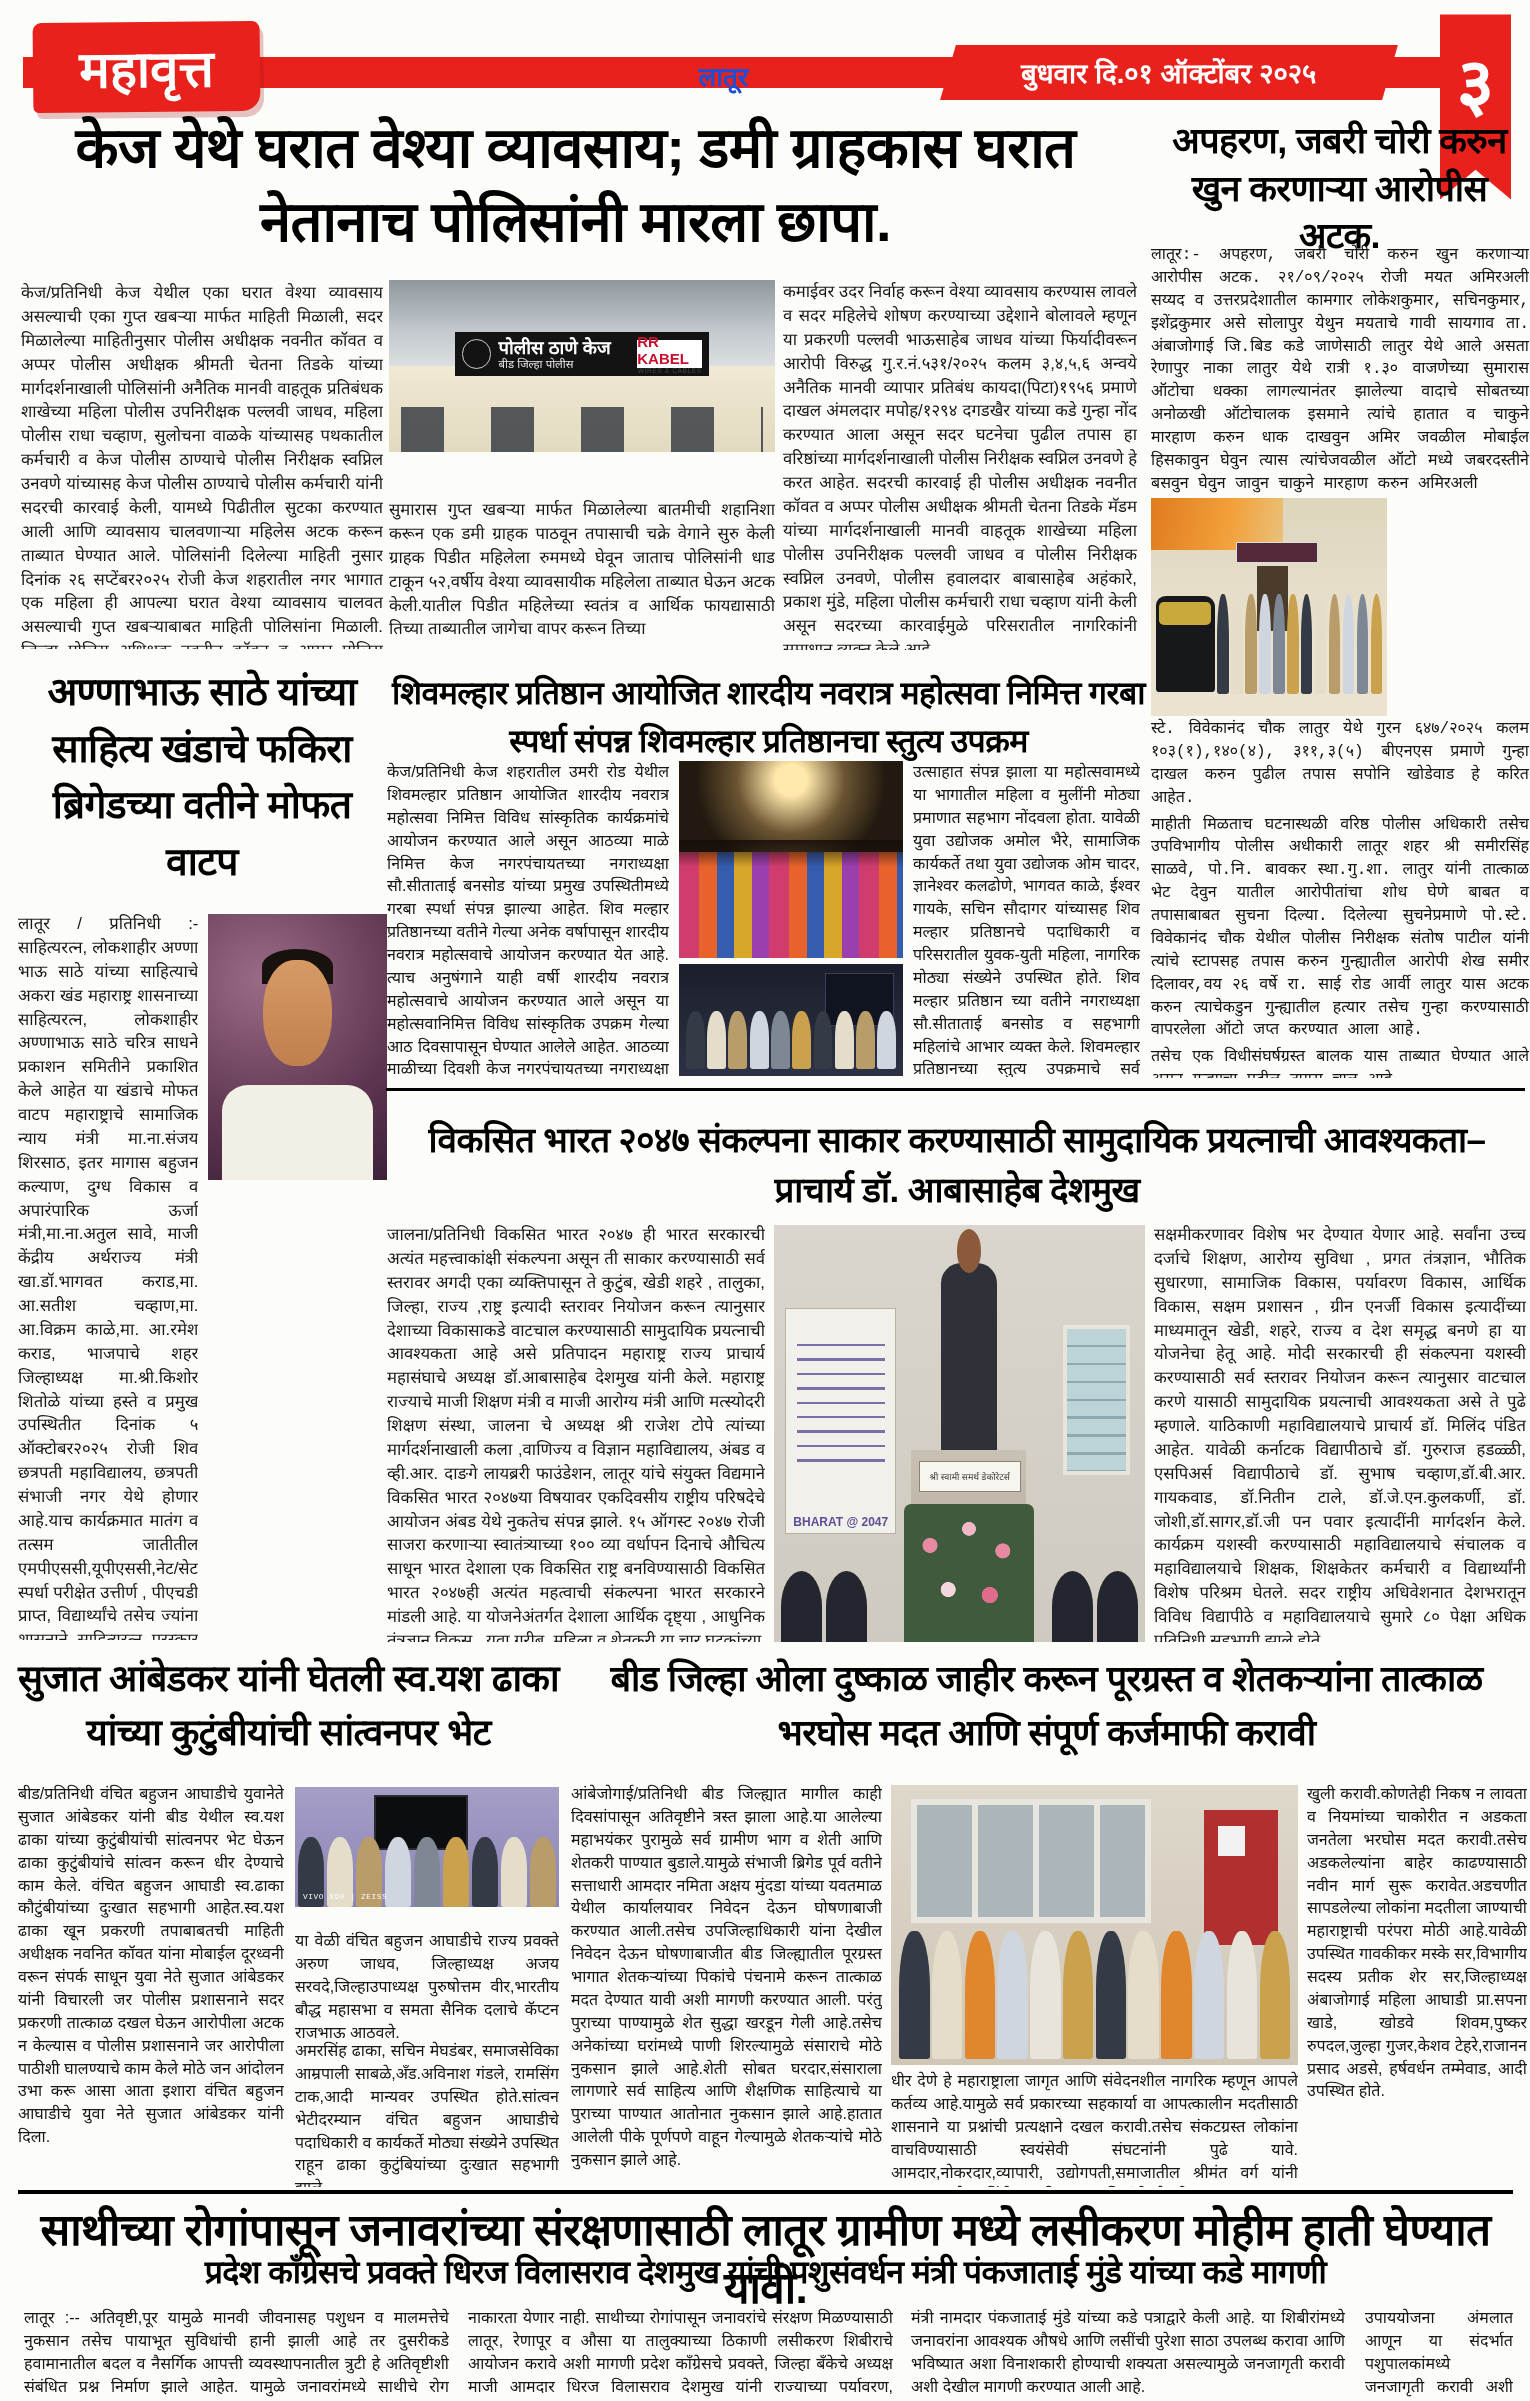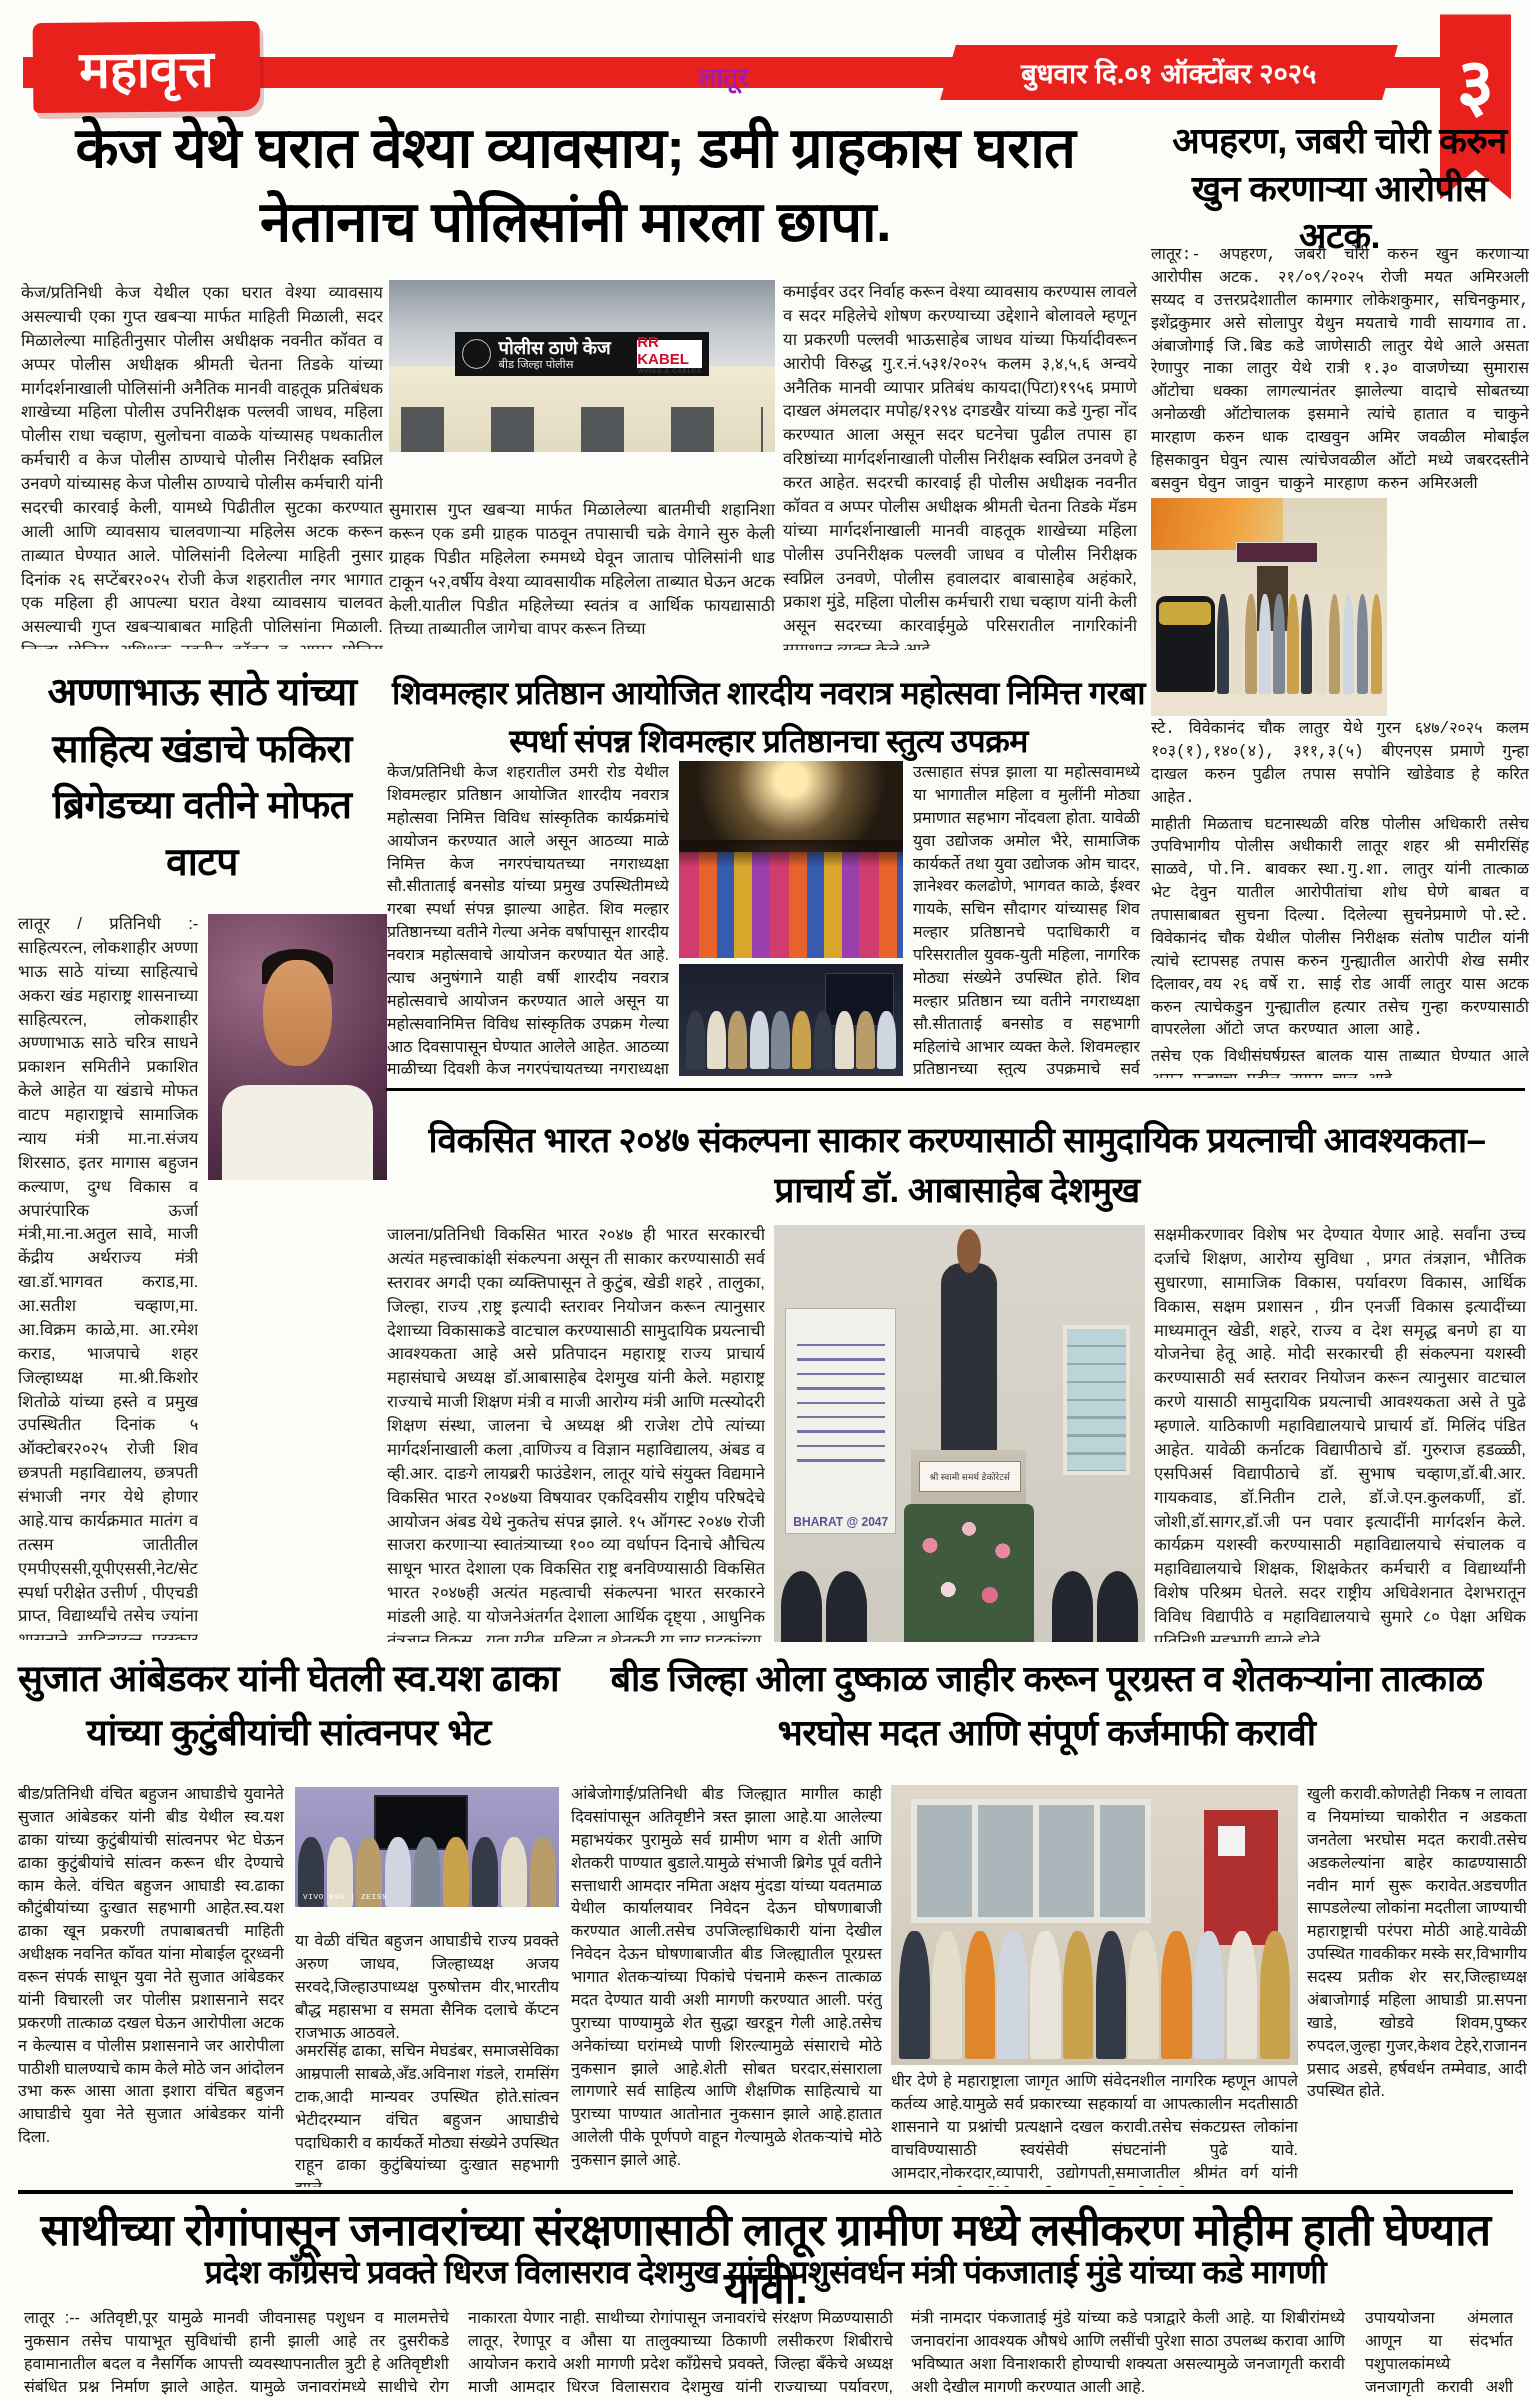--- a/index.html
+++ b/index.html
@@ -5,21 +5,21 @@
   html,body{margin:0;padding:0;background:#9a9a98;}
   .page{position:relative;width:1530px;height:2401px;background:#fcfcf9;
         font-family:"Liberation Sans",sans-serif;color:#121212;overflow:hidden;margin:0 auto;}
   .abs{position:absolute;}
   
   .mast-strip{position:absolute;left:23px;top:57px;width:1432px;height:31px;background:var(--red);}
   .mast-logo{position:absolute;left:33px;top:21.5px;width:227px;height:90px;background:var(--red);
              border-radius:8.4px 8.4px 18px 6px;display:flex;align-items:center;justify-content:center;
              color:#fff;font-size:51px;font-weight:800;transform:rotate(-.6deg);
              box-shadow:3.6px 6px 0 rgba(160,20,20,.25);}
-  .mast-edition{position:absolute;left:646px;top:58px;width:155px;text-align:center;color:#a21caf;
+  .mast-edition{position:absolute;left:646px;top:58px;width:155px;text-align:center;color:#1d4ed8;
                 font-size:26px;font-weight:700;}
   .mast-date{position:absolute;left:948px;top:45px;width:442px;height:55px;background:var(--red);
              transform:skewX(-16deg);display:flex;align-items:center;justify-content:center;}
   .mast-date span{transform:skewX(16deg);color:#fff;font-size:27.5px;font-weight:700;}
   .mast-ribbon{position:absolute;left:1440px;top:14.4px;width:71px;height:185px;background:var(--red);
                clip-path:polygon(0 0,100% 0,100% 100%,50% 84%,0 100%);display:flex;justify-content:center;}
   .mast-ribbon span{color:#fff;font-size:72px;font-weight:800;margin-top:18px;}
   
   .hl{font-weight:800;color:#000;text-align:center;line-height:1.32;letter-spacing:-0.6px;}
   .bt{font-size:16.7px;line-height:1.43;text-align:justify;color:#161616;overflow:hidden;}

